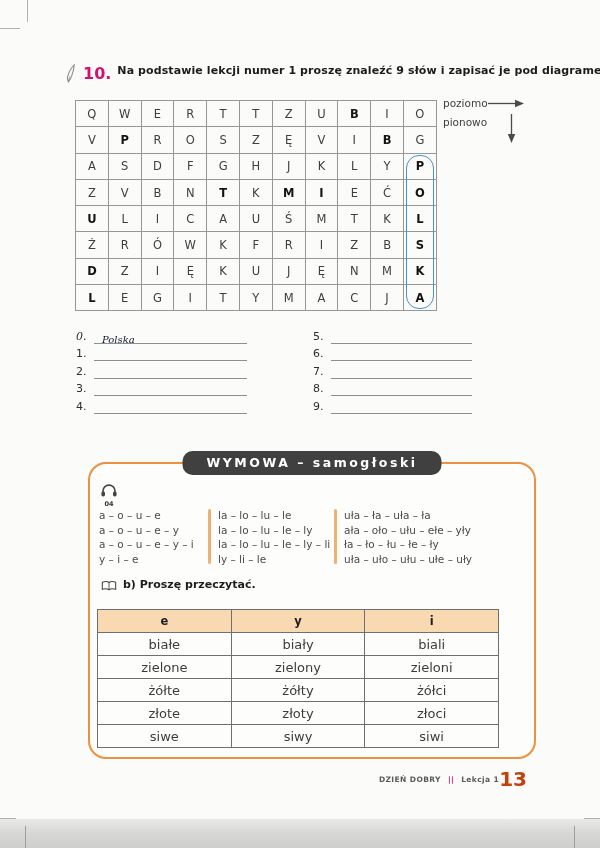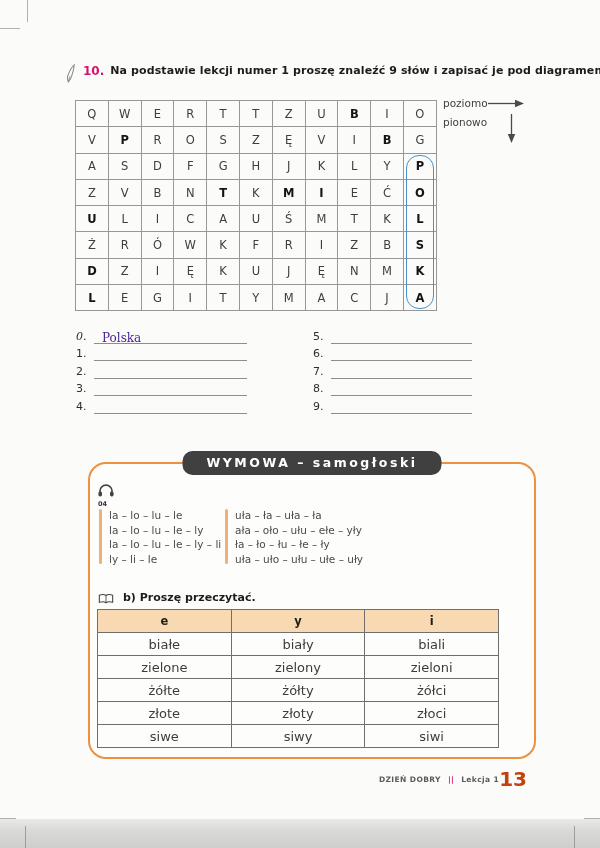--- a/index.html
+++ b/index.html
@@ -13,21 +13,21 @@
   .mark-tl-v { left:27px; top:0; width:1px; height:22px; }
   .mark-tl-h { left:0; top:28px; width:20px; height:1px; }
   .mark-bl-h { left:0; top:818px; width:16px; height:1px; }
   .mark-bl-v { left:25px; top:826px; width:1px; height:22px; background:#9d9d9d; }
   .mark-br-v { left:574px; top:826px; width:1px; height:22px; background:#9d9d9d; }
   .mark-br-h { left:584px; top:818px; width:16px; height:1px; }
 
   
   .task-head { position:absolute; left:63px; top:64px; display:flex; align-items:flex-start; white-space:nowrap; }
   .pen-icon { margin:0 6px 0 0; flex:none; }
-  .task-num { color:#d5116d; font-weight:bold; font-size:12px; margin-right:6px; }
+  .task-num { color:#d5116d; font-weight:bold; font-size:16px; margin-right:6px; }
   .task-instr { font-weight:bold; font-size:11px; color:#1c1c1c; letter-spacing:0.1px; }
 
   
   .ws-wrap { position:absolute; left:75px; top:100px; }
   .ws-grid { display:grid; grid-template-columns:repeat(11,32.8px); grid-auto-rows:26.3px;
              border-top:1px solid #979797; border-left:1px solid #979797; }
   .cell { border-right:1px solid #979797; border-bottom:1px solid #979797;
           display:flex; align-items:center; justify-content:center;
           font-size:11.5px; color:#3e3e3e; }
   .cell.bold { font-weight:bold; color:#141414; }
@@ -42,32 +42,32 @@
 
   
   .answers { position:absolute; top:326px; }
   .answers.left { left:76px; width:171px; }
   .answers.right { left:313px; width:159px; }
   .ans-item { display:flex; height:17.6px; align-items:flex-end; }
   .ans-num { width:16px; font-size:11px; color:#2e2e2e; flex:none; padding-bottom:1px; }
   .ans-item.example .ans-num { font-style:italic; font-family:"DejaVu Serif",serif; }
   .ans-line { flex:1; border-bottom:1px solid #8e8e8e; height:16px; position:relative; margin-left:2px; }
   .ans-val { position:absolute; left:8px; bottom:-2px; font-family:"DejaVu Serif",serif;
-             font-size:12px; color:#4c1d95; }
+             font-style:italic; font-size:10px; color:#0f172a; }
 
   
   .wymowa { position:absolute; left:88px; top:462px; width:444px; height:293px;
             border:2px solid #eb9140; border-radius:18px; background:#fdfdfc; }
   .banner { position:absolute; left:50%; transform:translateX(-50%); top:-13px;
             background:#404040; color:#ffffff; font-weight:bold; font-size:12.5px;
             letter-spacing:2.5px; padding:4px 24px 5px; border-radius:10px; white-space:nowrap; }
   .sec { position:absolute; display:flex; align-items:flex-start; }
   .sec-a { left:8px; top:18px; }
-  .sec-b { left:8px; top:113px;margin-top:13px; }
-  .icon-stack { width:22px; text-align:left; margin-right:3px; flex:none; }
+  .sec-b { left:8px; top:113px; }
+  .icon-stack { width:22px; text-align:center; margin-right:3px; flex:none; }
   .track { font-size:6.5px; font-weight:bold; color:#333; line-height:6px; }
   .sec-title { font-weight:bold; font-size:11px; color:#1c1c1c; padding-top:1px; }
 
   .drills { position:absolute; left:9px; top:44px; display:flex; }
   .drill-col { font-size:10.5px; line-height:14.5px; color:#4a4a4a; }
   .drill-col.c1 { width:109px; }
   .drill-col.c2 { width:116px; }
   .vdiv { width:3px; height:55px; background:#eeb075; border-radius:2px; margin:1px 7px 0 0; flex:none; }
 
   table.vtable { position:absolute; left:7px; top:145px; width:402px; border-collapse:collapse; }
@@ -268,20 +268,26 @@
       <svg width="16" height="13" viewBox="0 0 24 19">
         <path d="M3 14 v-4 a9 8.5 0 0 1 18 0 v4" fill="none" stroke="#444" stroke-width="2.4"></path>
         <rect x="0.6" y="11" width="5.4" height="7.4" rx="2.4" fill="#444"></rect>
         <rect x="18" y="11" width="5.4" height="7.4" rx="2.4" fill="#444"></rect>
       </svg>
       <div class="track">04</div>
     </div>
   </div>
 
   <div class="drills">
+      <div class="drill-col c1">
+        <div>a – o – u – e</div>
+        <div>a – o – u – e – y</div>
+        <div>a – o – u – e – y – i</div>
+        <div>y – i – e</div>
+      </div>
       <div class="vdiv"></div>
       <div class="drill-col c2">
         <div>la – lo – lu – le</div>
         <div>la – lo – lu – le – ly</div>
         <div>la – lo – lu – le – ly – li</div>
         <div>ly – li – le</div>
       </div>
       <div class="vdiv"></div>
       <div class="drill-col c3">
         <div>uła – ła – uła – ła</div>

